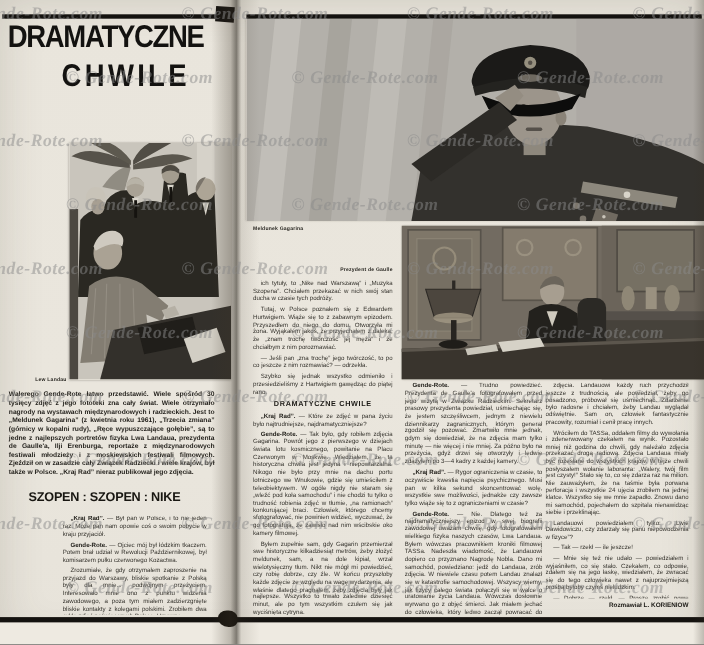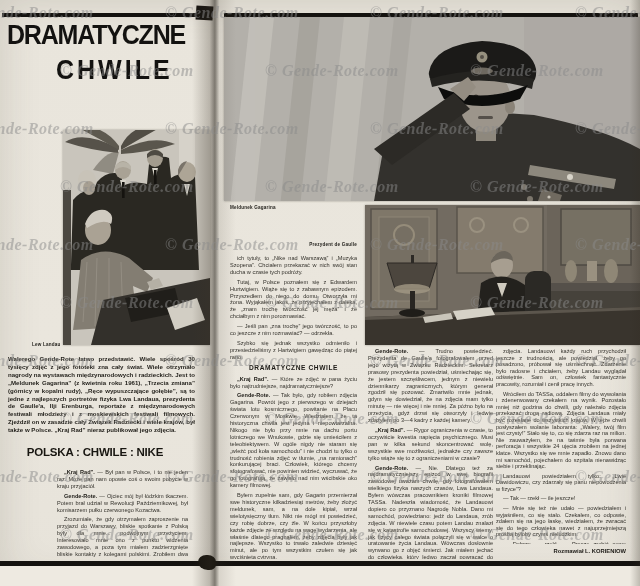--- a/index.html
+++ b/index.html
@@ -92,21 +92,21 @@
     <path d="M12,185 L18,130 Q40,114 66,128 L90,148 L84,162 L70,156 L75,196 L10,200 Z" fill="#837d72"></path>
     <path d="M24,132 L20,192 M34,128 L32,196 M46,128 L46,196 M58,132 L60,192" stroke="#948e83" stroke-width="1" fill="none"></path>
     <polygon points="40,170 147,148 147,215 28,215" fill="#33302b"></polygon>
     <polygon points="62,168 112,158 118,182 68,192" fill="#201e1a"></polygon>
     <polygon points="104,178 134,168 142,190 112,200" fill="#d2cec4"></polygon>
     <polygon points="84,152 96,148 100,156 88,160" fill="#b5b0a5"></polygon>
   </svg>
   <div class="abs cap cap-lew">Lew Landau</div>
 
   <div class="abs intro">Walerego Gende-Rote łatwo przedstawić. Wiele spośród 30 tysięcy zdjęć z jego fototeki zna cały świat. Wiele otrzymało nagrody na wystawach międzynarodowych i radzieckich. Jest to „Meldunek Gagarina” (z kwietnia roku 1961), „Trzecia zmiana” (górnicy w kopalni rudy), „Ręce wypuszczające gołębie”, są to jedne z najlepszych portretów fizyka Lwa Landaua, prezydenta de Gaulle'a, Ilji Erenburga, reportaże z międzynarodowych festiwali młodzieży i z moskiewskich festiwali filmowych. Zjeździł on w zasadzie cały Związek Radziecki i wiele krajów, był także w Polsce. „Kraj Rad” nieraz publikował jego zdjęcia.</div>
-  <div class="abs heading-polska">POLSKA : CHWILE : NIKE</div>
+  <div class="abs heading-polska">SZOPEN : SZOPEN : NIKE</div>
   <div class="abs col left-col">
       <p class="para"><b>„Kraj Rad”. </b>— Był pan w Polsce, i to nie jeden raz. Może pan nam opowie coś o swoim pobycie w kraju przyjaciół.</p>
       <p class="para"><b>Gende-Rote. </b>— Ojciec mój był łódzkim tkaczem. Potem brał udział w Rewolucji Październikowej, był komisarzem pułku czerwonego Kozactwa.</p>
       <p class="para">Zrozumiałe, że gdy otrzymałem zaproszenie na przyjazd do Warszawy, bliskie spotkanie z Polską były dla mnie... podwójnym przeżyciem. Interesowało mnie ono z punktu widzenia zawodowego, a poza tym miałem zadzierzgnięte bliskie kontakty z kolegami polskimi. Zrobiłem dwa cykle zdjęć poświęconych Polsce. Umowne</p>
     </div>
 
   <div class="abs rule top-rule-right"></div>
 
   <svg class="abs photo" style="left:224px;top:17px;" width="416" height="184" viewBox="0 0 416 184">
     <rect width="416" height="184" fill="#b3b0aa"></rect>

